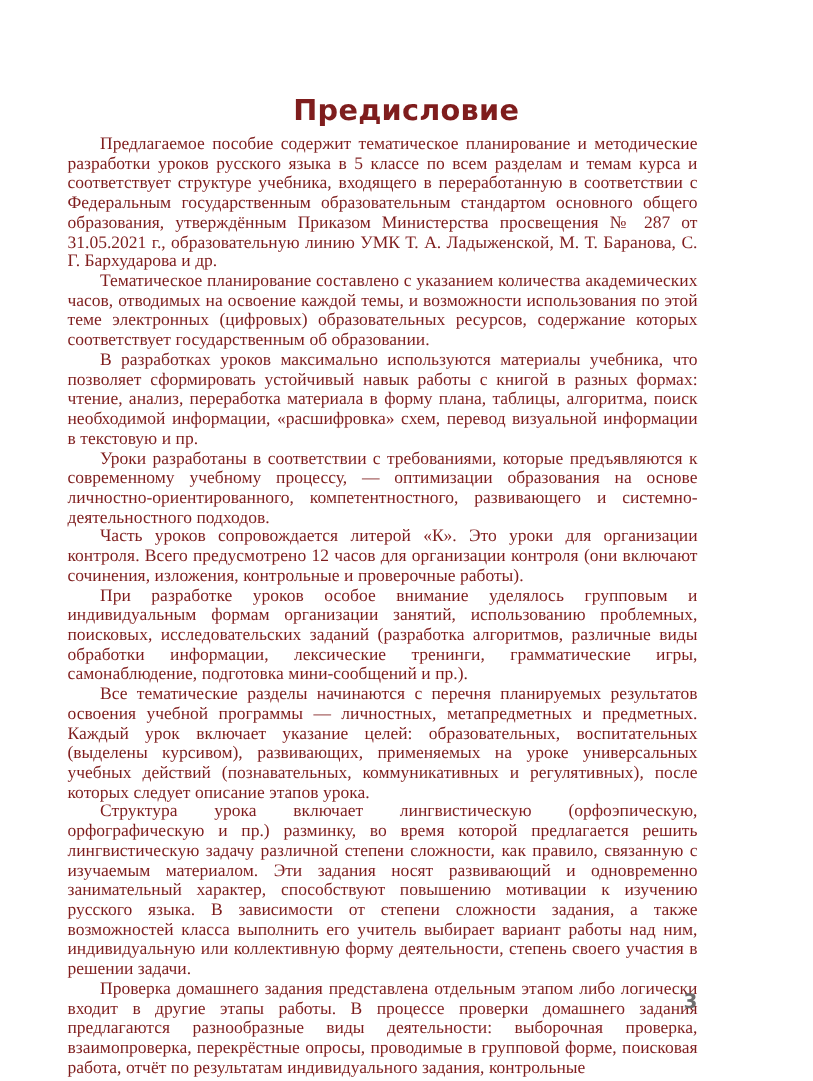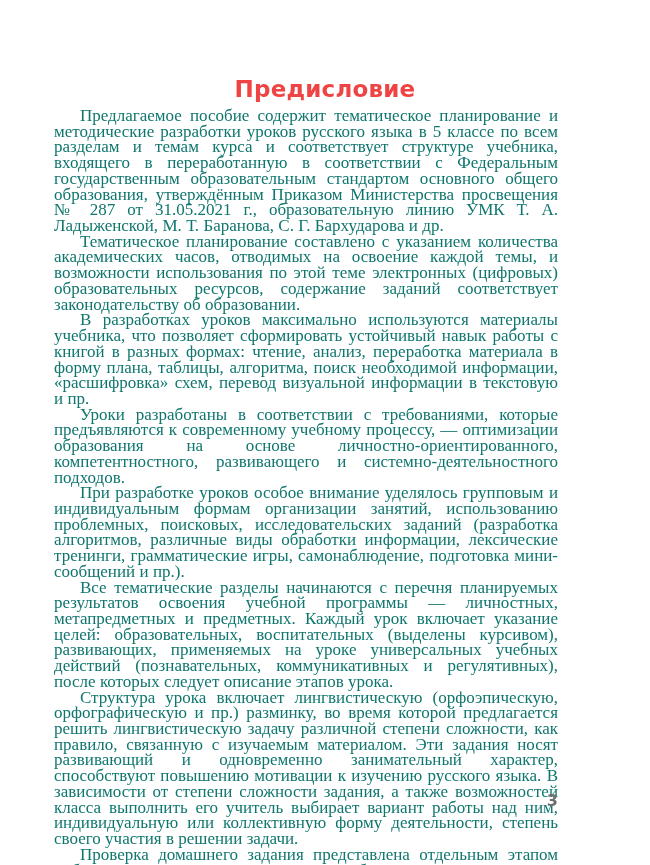--- a/index.html
+++ b/index.html
@@ -22,39 +22,39 @@
   .page-title {
     position: absolute;
     left: 0;
     right: 0;
     top: 63px;
     text-align: center;
     font-family: "DejaVu Sans", "Liberation Sans", sans-serif;
     font-weight: bold;
     font-size: 23px;
     letter-spacing: 0.2px;
-    color: #ef4444;
+    color: #7f1d1d;
     line-height: 1;
   }
 
   .body-block {
     position: absolute;
     left: 54px;
     top: 108px;
     width: 504px;
   }
 
   .para {
     margin: 0;
     text-indent: 26px;
     text-align: justify;
     text-justify: inter-word;
-    font-size: 17px;
+    font-size: 14px;
     line-height: 15.72px;
-    color: #0f766e;
+    color: #7f1d1d;
     hyphens: manual;
     word-spacing: 0.1px;
     -webkit-font-smoothing: antialiased;
   }
 
   .para + .para {
     margin-top: 0;
   }
 
   .page-number {
@@ -72,23 +72,24 @@
 </style>
 </head>
 <body>
 
 <div class="page">
 
   <h1 class="page-title">Предисловие</h1>
 
   <div class="body-block">
     <p class="para">Предлагаемое пособие содержит тематическое планирование и методические разработки уроков русского языка в 5 классе по всем разделам и темам курса и соответствует структуре учебника, входящего в переработанную в соответствии с Федеральным государственным образовательным стандартом основного общего образования, утверждённым Приказом Министерства просвещения № 287 от 31.05.2021 г., образовательную линию УМК Т. А. Ладыженской, М. Т. Баранова, С. Г. Бархударова и др.</p>
-    <p class="para">Тематическое планирование составлено с указанием количества академических часов, отводимых на освоение каждой темы, и возможности использования по этой теме электронных (цифровых) образовательных ресурсов, содержание заданий соответствует законодательству об образовании.</p>
+    <p class="para">Тематическое планирование составлено с указанием количества академических часов, отводимых на освоение каждой темы, и возможности использования по этой теме электронных (цифровых) образовательных ресурсов, содержание которых соответствует государственным об образовании.</p>
     <p class="para">В разработках уроков максимально используются материалы учебника, что позволяет сформировать устойчивый навык работы с книгой в разных формах: чтение, анализ, переработка материала в форму плана, таблицы, алгоритма, поиск необходимой информации, «расшифровка» схем, перевод визуальной информации в текстовую и пр.</p>
     <p class="para">Уроки разработаны в соответствии с требованиями, которые предъявляются к современному учебному процессу, — оптимизации образования на основе личностно-ориентированного, компетентностного, развивающего и системно-деятельностного подходов.</p>
+    <p class="para">Часть уроков сопровождается литерой «К». Это уроки для организации контроля. Всего предусмотрено 12 часов для организации контроля (они включают сочинения, изложения, контрольные и проверочные работы).</p>
     <p class="para">При разработке уроков особое внимание уделялось групповым и индивидуальным формам организации занятий, использованию проблемных, поисковых, исследовательских заданий (разработка алгоритмов, различные виды обработки информации, лексические тренинги, грамматические игры, самонаблюдение, подготовка мини-сообщений и пр.).</p>
     <p class="para">Все тематические разделы начинаются с перечня планируемых результатов освоения учебной программы — личностных, метапредметных и предметных. Каждый урок включает указание целей: образовательных, воспитательных (выделены курсивом), развивающих, применяемых на уроке универсальных учебных действий (познавательных, коммуникативных и регулятивных), после которых следует описание этапов урока.</p>
     <p class="para">Структура урока включает лингвистическую (орфоэпическую, орфографическую и пр.) разминку, во время которой предлагается решить лингвистическую задачу различной степени сложности, как правило, связанную с изучаемым материалом. Эти задания носят развивающий и одновременно занимательный характер, способствуют повышению мотивации к изучению русского языка. В зависимости от степени сложности задания, а также возможностей класса выполнить его учитель выбирает вариант работы над ним, индивидуальную или коллективную форму деятельности, степень своего участия в решении задачи.</p>
     <p class="para">Проверка домашнего задания представлена отдельным этапом либо логически входит в другие этапы работы. В процессе проверки домашнего задания предлагаются разнообразные виды деятельности: выборочная проверка, взаимопроверка, перекрёстные опросы, проводимые в групповой форме, поисковая работа, отчёт по результатам индивидуального задания, контрольные</p>
   </div>
 
   <div class="page-number">3</div>
 
 </div>
 

